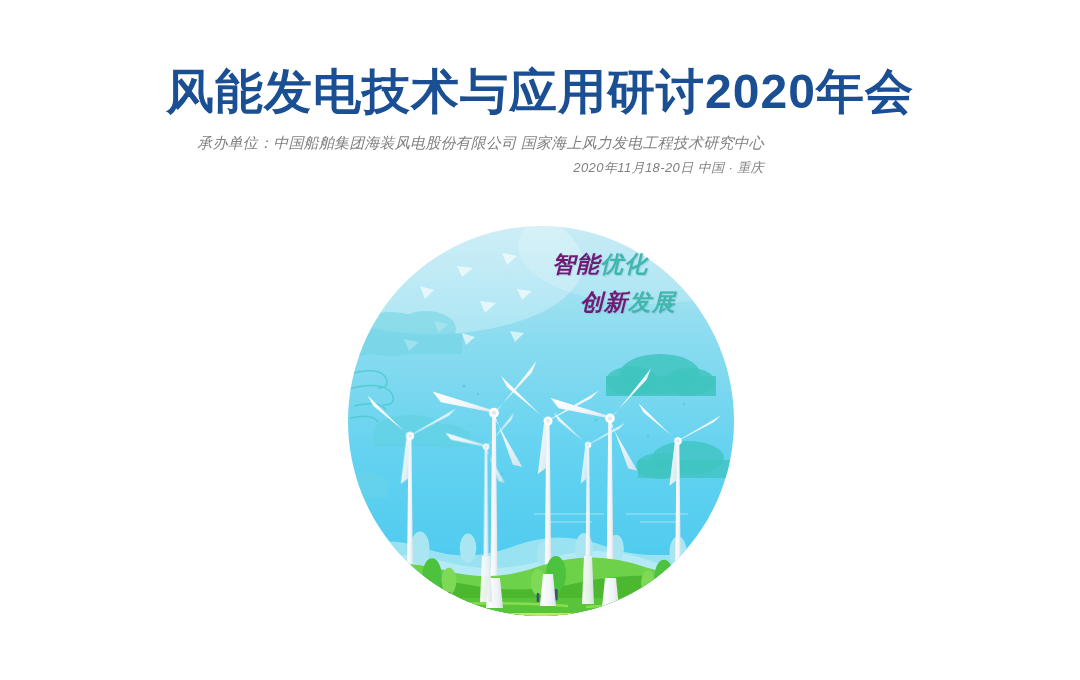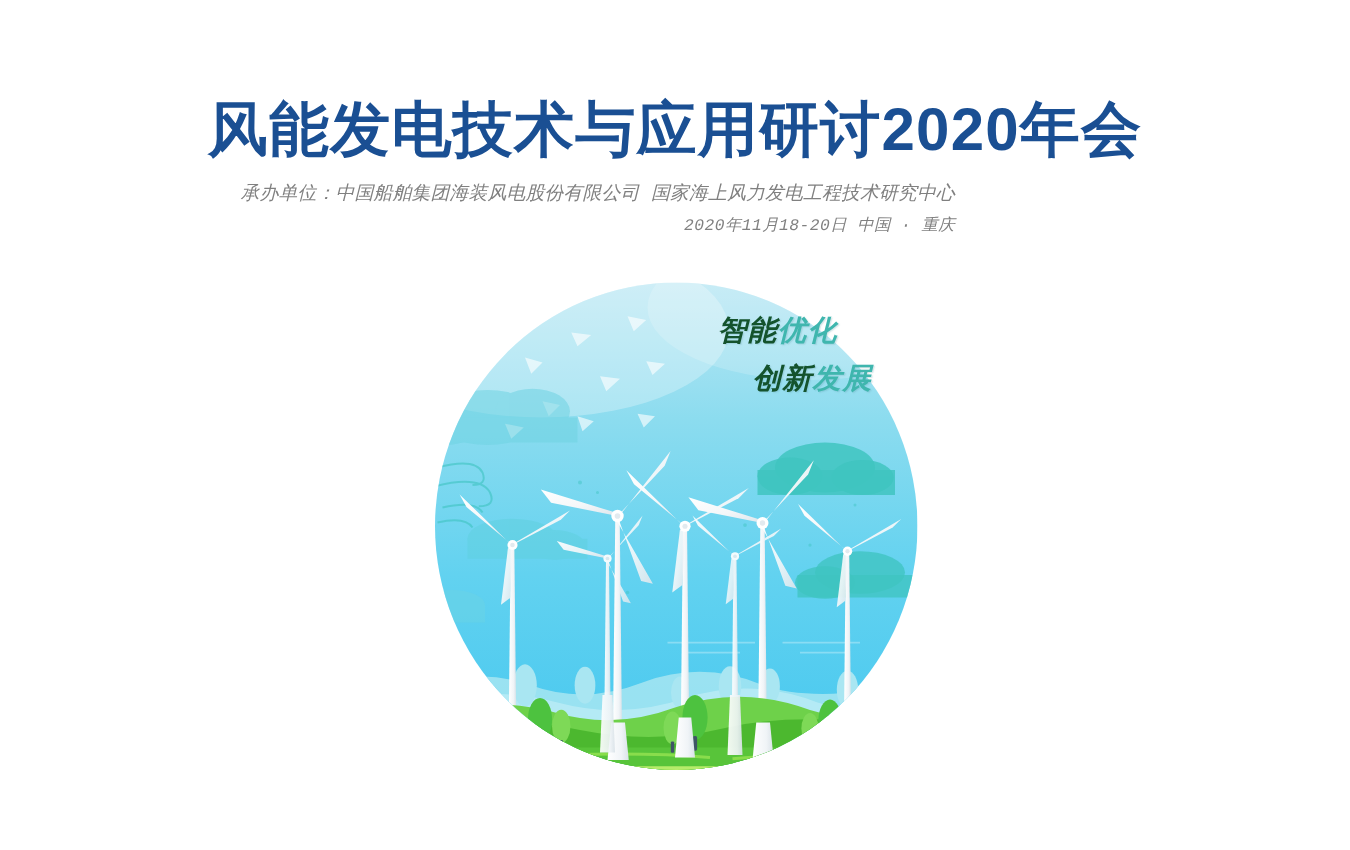--- a/index.html
+++ b/index.html
@@ -12,21 +12,21 @@
     height: 680px;
     position: relative;
     overflow: hidden;
     font-family: "Liberation Sans", "DejaVu Sans", sans-serif;
   }
 
   
   .header {
     position: absolute;
     left: 0;
-    top: 13px;
+    top: 0;
     width: 1080px;
     height: 200px;
   }
 
   .main-title {
     position: absolute;
     left: 0;
     top: 63px;
     width: 1080px;
     text-align: center;
@@ -41,21 +41,21 @@
   }
 
   .sub-line {
     position: absolute;
     width: 876px;
     text-align: right;
     padding-right: 112px;
     box-sizing: border-box;
     color: #808080;
     font-style: italic;
-    font-family: Liberation Mono, monospace;
+    font-family: Liberation Sans, sans-serif;
     white-space: nowrap;
   }
   .sub-line-1 {
     top: 133px;
     font-size: 15px;
     line-height: 20px;
     letter-spacing: 0.2px;
   }
   .sub-line-2 {
     top: 158px;
@@ -92,21 +92,21 @@
     line-height: 26px;
     font-weight: 700;
     font-style: italic;
     letter-spacing: 1px;
     white-space: nowrap;
     font-family: "Liberation Sans", "DejaVu Sans", sans-serif;
     text-shadow: 1px 1px 1px rgba(90,150,165,0.25);
   }
   .slogan-1 { left: 204px; top: 25px; }
   .slogan-2 { left: 232px; top: 63px; }
-  .sl-white { color: #14532d; margin-left: 22px; }
+  .sl-white { color: #701a75; }
   .sl-teal  { color: #3fb6ae; text-align: right; }
 </style>
 </head>
 <body>
 
 <div class="header">
 
   <div class="main-title">风能发电技术与应用研讨2020年会</div>
 
   <div class="sub-line sub-line-1">承办单位：中国船舶集团海装风电股份有限公司  国家海上风力发电工程技术研究中心</div>

